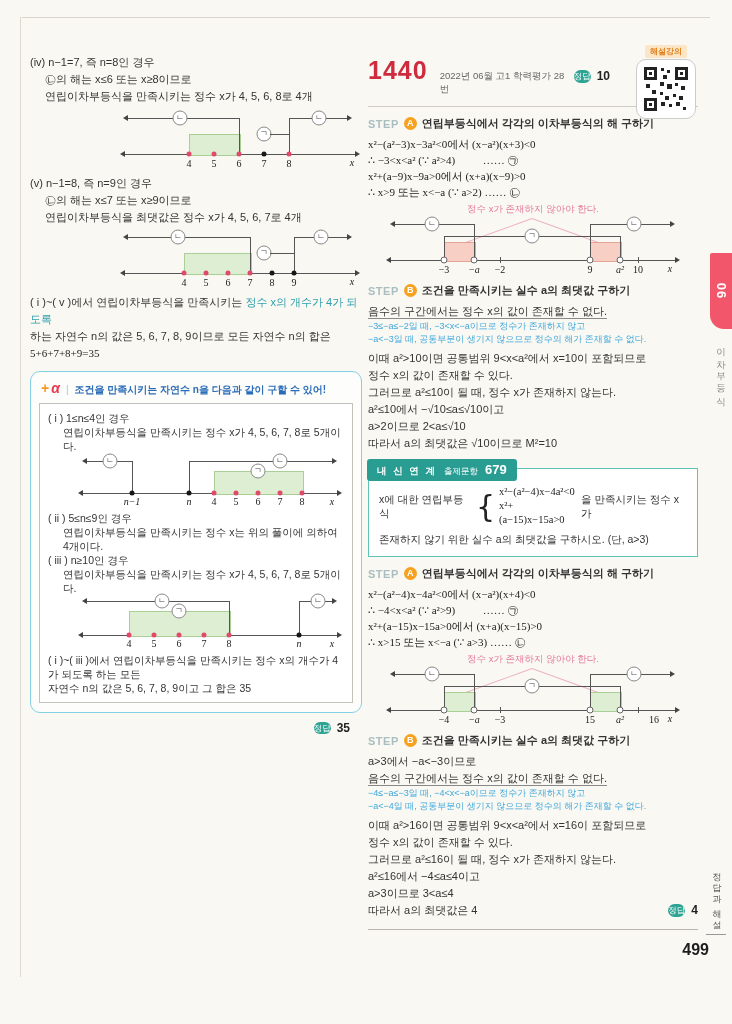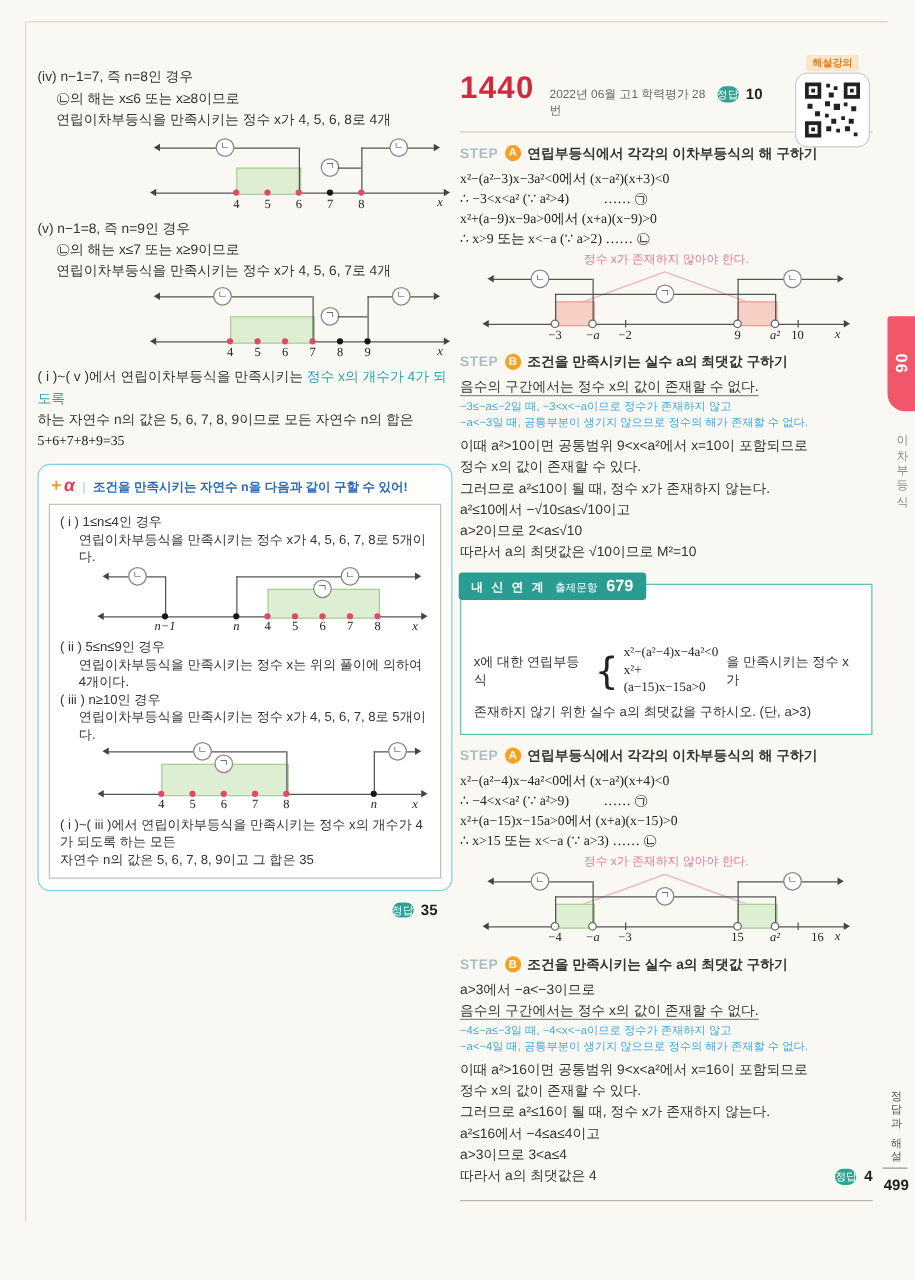--- a/index.html
+++ b/index.html
@@ -72,35 +72,35 @@
   .alpha-title{color:#2b6cb8;font-size:10px;font-weight:bold;}
   .alpha-inner{border:1px solid #c3c1ba;background:#fff;padding:7px 8px;}
   .aln{font-size:10.5px;line-height:14px;color:#333;white-space:pre-wrap;}
 
   
   .linked-box{position:relative;border:1.5px solid #5fc2b8;background:#fff;margin-top:16px;padding:16px 10px 9px;}
   .linked-badge{position:absolute;top:-10px;left:-2px;background:#2a9d93;color:#fff;border-radius:3px;padding:3px 10px;display:flex;align-items:baseline;gap:7px;}
   .lb-main{font-size:9.5px;font-weight:bold;letter-spacing:2px;}
   .lb-sub{font-size:8.5px;}
   .lb-num{font-size:13px;font-weight:bold;}
-  .sys-row{display:flex;align-items:center;gap:4px;font-size:10.5px;line-height:14px;margin-top:32px;}
+  .sys-row{display:flex;align-items:center;gap:4px;font-size:10.5px;line-height:14px;}
   .brace{font-size:30px;font-weight:normal;color:#222;line-height:.9;font-family:"DejaVu Sans",sans-serif;}
   .sys-col{display:flex;flex-direction:column;}
   .sys-col .eq{font-size:10.5px;line-height:14px;}
   .linked-l2{font-size:10.5px;line-height:16px;margin-top:4px;white-space:pre-wrap;}
 
   .bottom-rule{height:1px;background:#b9b6ae;margin-top:10px;}
 
   
   .tab06{position:absolute;right:0;top:253px;width:22px;height:76px;background:#f2566b;border-radius:2px 0 0 14px;}
   .tab06 span{position:absolute;top:50%;left:50%;transform:translate(-50%,-50%) rotate(90deg);color:#fff;font-weight:bold;font-size:13px;letter-spacing:1px;}
   .unit-name{position:absolute;right:5px;top:340px;writing-mode:vertical-rl;font-size:9.5px;color:#8a8a8a;letter-spacing:3px;}
   .edge-label{position:absolute;right:9px;top:866px;writing-mode:vertical-rl;font-size:9px;color:#555;letter-spacing:2px;}
   .edge-rule{position:absolute;right:6px;top:934px;width:20px;height:1px;background:#999;}
-  .page-num{position:absolute;right:5px;top:941px;font-size:12px;font-weight:bold;color:#1d1d1d;}
+  .page-num{position:absolute;right:23px;top:941px;font-size:16px;font-weight:bold;color:#1d1d1d;}
 </style>
 </head>
 <body>
 
 <div class="page">
   <div class="hairline-top"></div>
   <div class="hairline-left"></div>
 
   <div class="col-left">
     <div class="ln">(iv) n−1=7, 즉 n=8인 경우</div>
@@ -130,21 +130,21 @@
       <span class="dot r" style="left:175px;top:46px;"></span>
       <span class="tlabel" style="left:75px;top:50px;">4</span>
       <span class="tlabel" style="left:100px;top:50px;">5</span>
       <span class="tlabel" style="left:125px;top:50px;">6</span>
       <span class="tlabel" style="left:150px;top:50px;">7</span>
       <span class="tlabel" style="left:175px;top:50px;">8</span>
     </div>
 
     <div class="ln">(v) n−1=8, 즉 n=9인 경우</div>
     <div class="ln ind">㉡의 해는 x≤7 또는 x≥9이므로</div>
-    <div class="ln ind">연립이차부등식을 만족시키는 정수 x가 4, 5, 6, 7로 4개</div>
+    <div class="ln ind">연립이차부등식을 최댓값은 정수 x가 4, 5, 6, 7로 4개</div>
 
     <div class="diagram" style="width:250px;height:62px;margin:3px 0 3px 84px;">
       <div class="axis" style="left:10px;right:8px;top:44px;"></div>
       <span class="tri l" style="left:6px;top:41px;"></span>
       <span class="tri r" style="right:4px;top:41px;"></span>
       <span class="tlabel it" style="left:238px;top:47px;">x</span>
       <div class="gbox" style="left:70px;width:66px;top:24px;height:20px;"></div>
       <div class="hl" style="left:13px;width:123px;top:8px;"></div>
       <div class="vl" style="left:136px;top:8px;height:36px;"></div>
       <span class="tri l" style="left:9px;top:5px;"></span>

